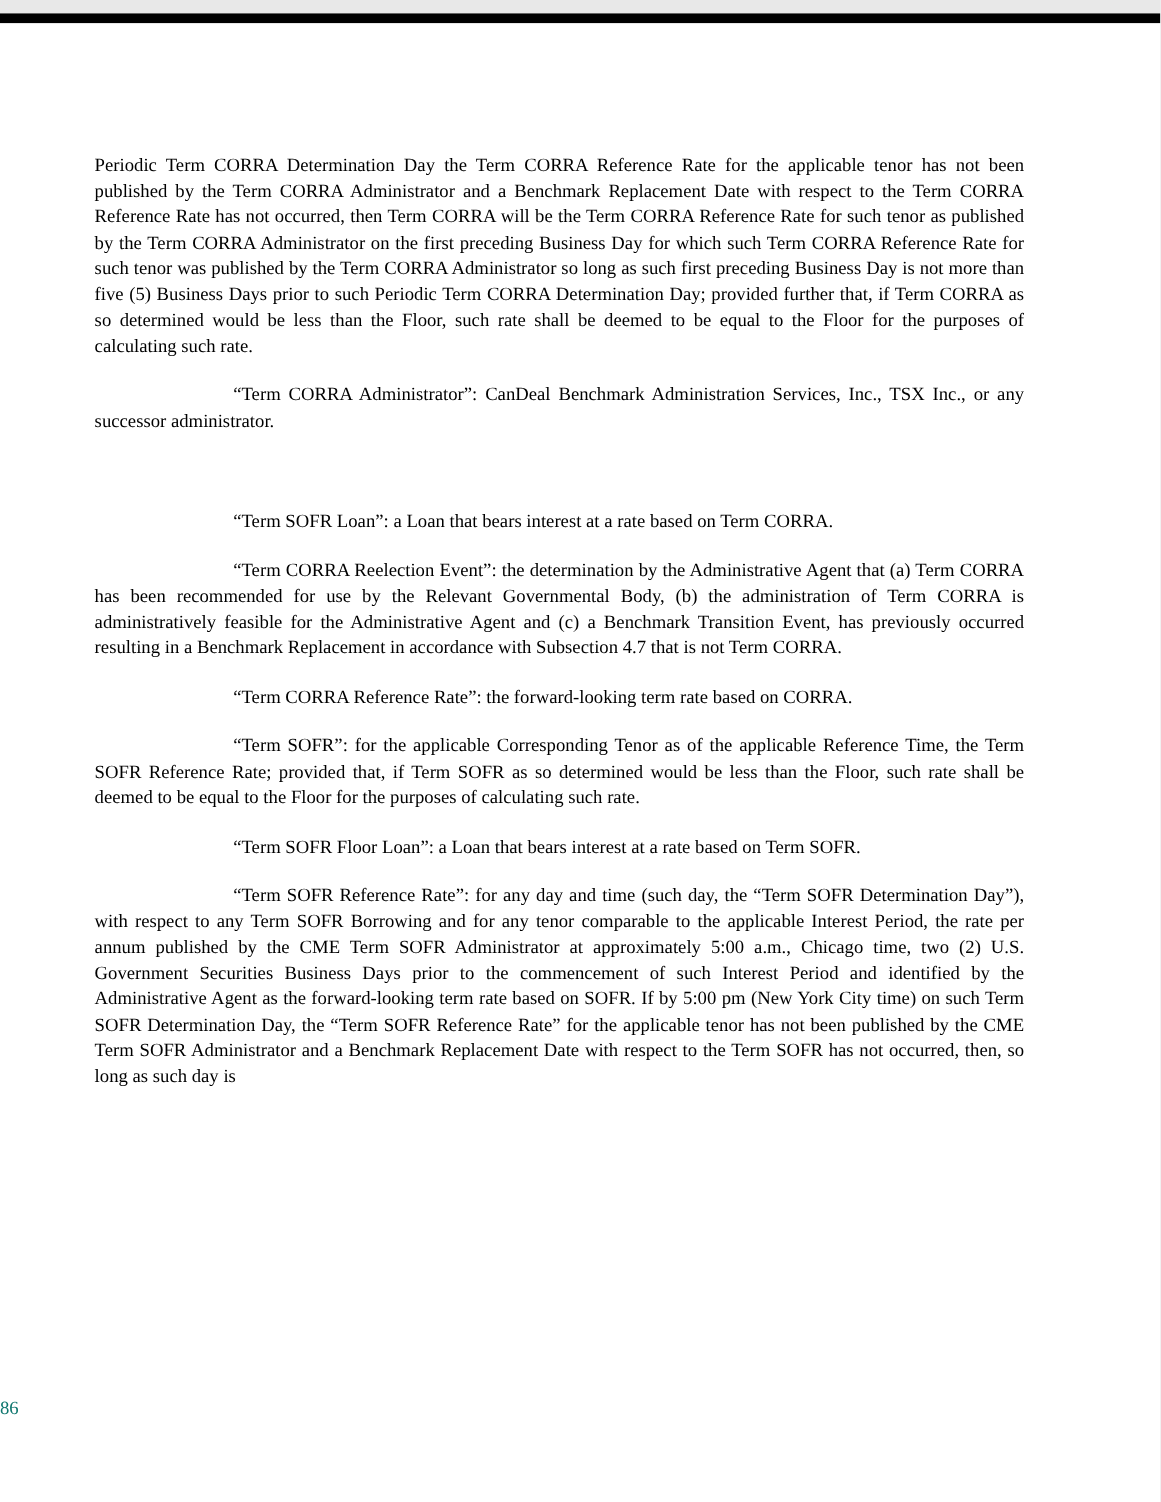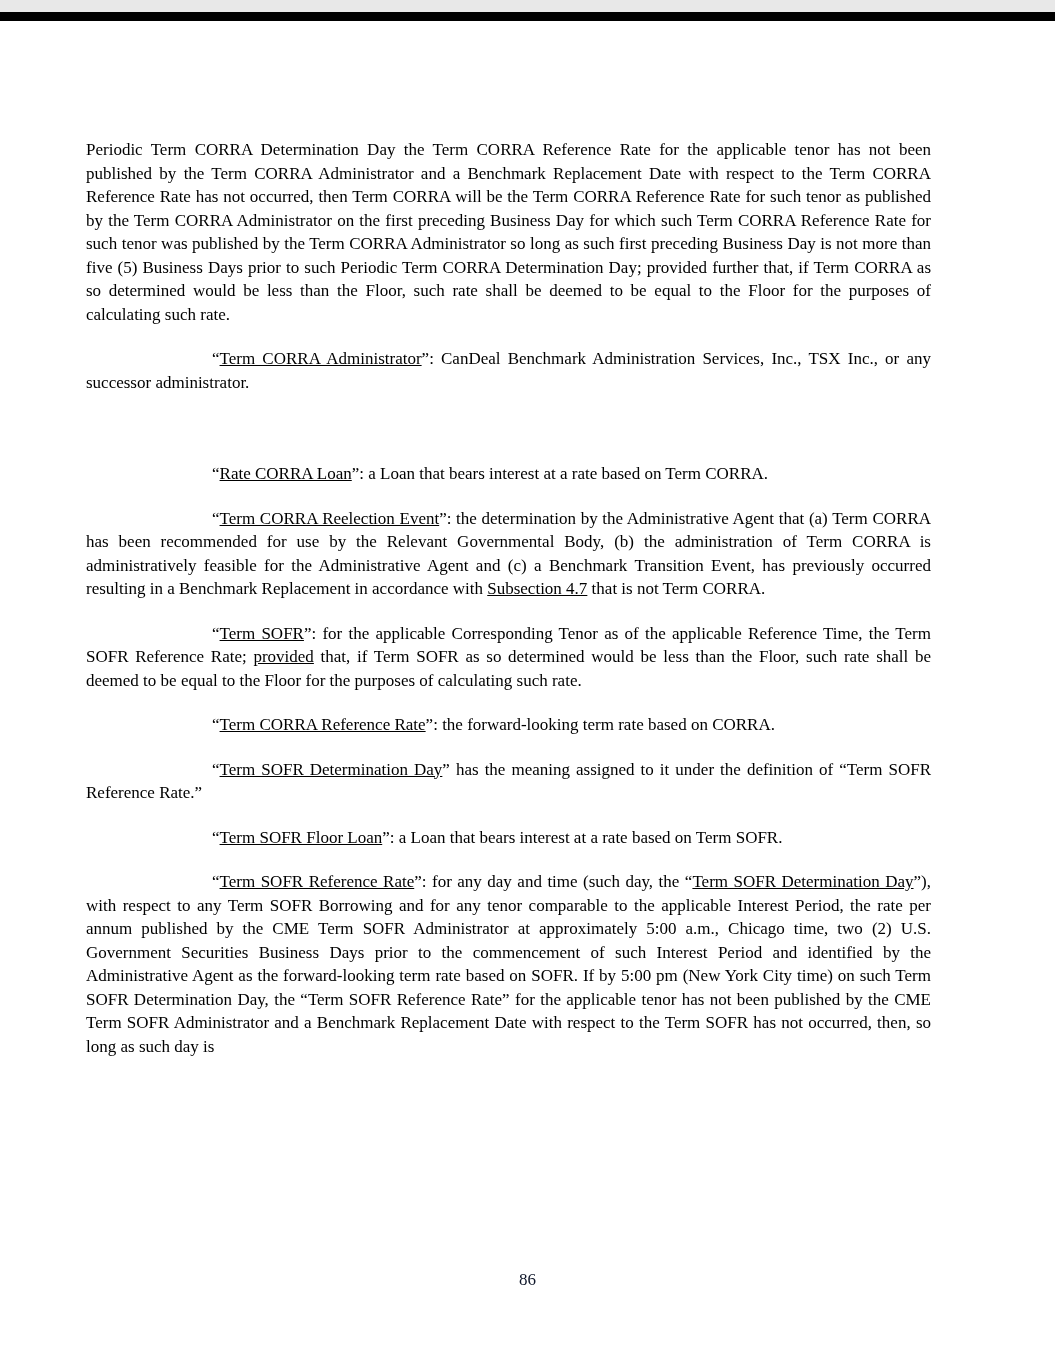--- a/index.html
+++ b/index.html
@@ -25,52 +25,50 @@
     background: #000000;
   }
   .edge-top { top: 0; }
   .edge-bottom { bottom: 0; }
   p.para {
     margin: 0 0 21px 0;
     text-align: justify;
   }
   p.ind { text-indent: 126px; }
   p.mt-lg { margin-top: 68px; }
-  .u { text-decoration: underline; }
+  .u { }
   .page-number {
     position: absolute;
     left: 0;
     right: 0;
     top: 1256px;
-    text-align: center;
     font-family: "Liberation Serif", serif;
     font-size: 17px;
-    color: #0f172a;
+    color: #0f766e;
   }
 </style>
 </head>
 <body>
 
 <div class="page">
   <div class="edge edge-top"></div>
 
   <p class="para"><span>Periodic Term CORRA Determination Day the Term CORRA Reference Rate for the applicable tenor has not been published by the Term CORRA Administrator and a Benchmark Replacement Date with respect to the Term CORRA Reference Rate has not occurred, then Term CORRA will be the Term CORRA Reference Rate for such tenor as published by the Term CORRA Administrator on the first preceding Business Day for which such Term CORRA Reference Rate for such tenor was published by the Term CORRA Administrator so long as such first preceding Business Day is not more than five (5) Business Days prior to such Periodic Term CORRA Determination Day; provided further that, if Term CORRA as so determined would be less than the Floor, such rate shall be deemed to be equal to the Floor for the purposes of calculating such rate.</span></p>
 
   <p class="para ind"><span>“</span><span class="u">Term CORRA Administrator</span><span>”:  CanDeal Benchmark Administration Services, Inc., TSX Inc., or any successor administrator.</span></p>
 
-  <p class="para ind mt-lg"><span>“</span><span class="u">Rate CORRA Loan</span><span>”:  a Loan that bears interest at a rate based on Term CORRA.</span></p>
+  <p class="para ind mt-lg"><span>“</span><span class="u">Term SOFR Loan</span><span>”:  a Loan that bears interest at a rate based on Term CORRA.</span></p>
 
 
   <p class="para ind"><span>“</span><span class="u">Term CORRA Reelection Event</span><span>”:  the determination by the Administrative Agent that (a) Term CORRA has been recommended for use by the Relevant Governmental Body, (b) the administration of Term CORRA is administratively feasible for the Administrative Agent and (c) a Benchmark Transition Event, has previously occurred resulting in a Benchmark Replacement in accordance with </span><span class="u">Subsection 4.7</span><span> that is not Term CORRA.</span></p>
 
+  <p class="para ind"><span>“</span><span class="u">Term CORRA Reference Rate</span><span>”:  the forward-looking term rate based on CORRA.</span></p>
+
   <p class="para ind"><span>“</span><span class="u">Term SOFR</span><span>”:  for the applicable Corresponding Tenor as of the applicable Reference Time, the Term SOFR Reference Rate; </span><span class="u">provided</span><span> that, if Term SOFR as so determined would be less than the Floor, such rate shall be deemed to be equal to the Floor for the purposes of calculating such rate.</span></p>
 
-  <p class="para ind"><span>“</span><span class="u">Term CORRA Reference Rate</span><span>”:  the forward-looking term rate based on CORRA.</span></p>
-
-  <p class="para ind"><span>“</span><span class="u">Term SOFR Determination Day</span><span>” has the meaning assigned to it under the definition of “Term SOFR Reference Rate.”</span></p>
 
   <p class="para ind"><span>“</span><span class="u">Term SOFR Floor Loan</span><span>”:  a Loan that bears interest at a rate based on Term SOFR.</span></p>
 
   <p class="para ind"><span>“</span><span class="u">Term SOFR Reference Rate</span><span>”:  for any day and time (such day, the “</span><span class="u">Term SOFR Determination Day</span><span>”), with respect to any Term SOFR Borrowing and for any tenor comparable to the applicable Interest Period, the rate per annum published by the CME Term SOFR Administrator at approximately 5:00 a.m., Chicago time, two (2) U.S. Government Securities Business Days prior to the commencement of such Interest Period and identified by the Administrative Agent as the forward-looking term rate based on SOFR.  If by 5:00 pm (New York City time) on such Term SOFR Determination Day, the “Term SOFR Reference Rate” for the applicable tenor has not been published by the CME Term SOFR Administrator and a Benchmark Replacement Date with respect to the Term SOFR has not occurred, then, so long as such day is</span></p>
 
   <div class="page-number">86</div>
 
   <div class="edge edge-bottom"></div>
 </div>
 

